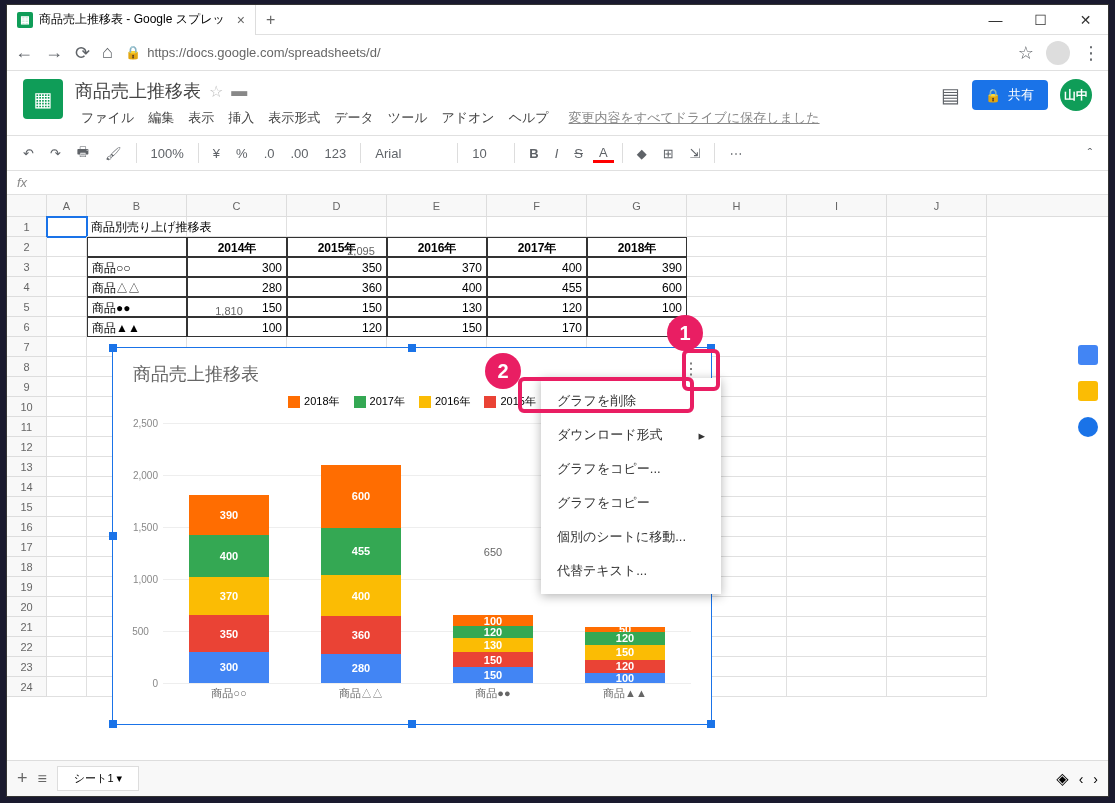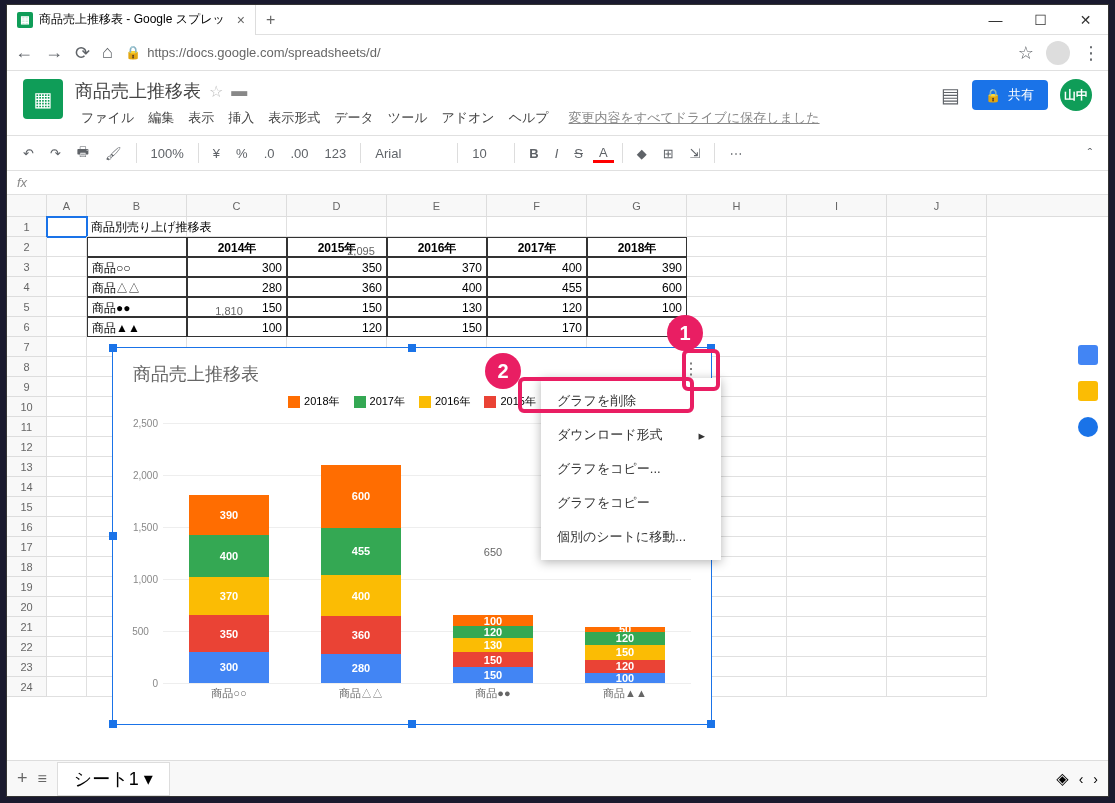--- a/index.html
+++ b/index.html
@@ -68,21 +68,21 @@
 .bar-total{position:absolute;top:-16px;font-size:11px;color:#666;width:100%;text-align:center}
 .seg{width:80px;color:#fff;font-size:11px;text-align:center;font-weight:bold;display:flex;align-items:center;justify-content:center}
 .xlabel{position:absolute;bottom:-18px;font-size:11px;color:#666;width:100%;text-align:center}
 .chart-menu-btn{position:absolute;top:8px;right:8px;width:24px;height:24px;display:flex;align-items:center;justify-content:center;font-size:16px;color:#666}
 .ctx-menu{position:absolute;top:30px;right:-10px;width:180px;background:#fff;box-shadow:0 2px 10px rgba(0,0,0,0.3);padding:6px 0;font-size:13px;z-index:10}
 .ctx-item{padding:8px 16px;color:#333;display:flex;justify-content:space-between;align-items:center}
 .ctx-item.hover{background:#f1f1f1}
 .callout{position:absolute;width:36px;height:36px;background:#e91e63;border-radius:50%;color:#fff;display:flex;align-items:center;justify-content:center;font-size:20px;font-weight:bold;z-index:20}
 .callout-box{position:absolute;border:4px solid #e91e63;border-radius:6px;z-index:15}
 .sheet-tabs{position:absolute;bottom:0;left:0;right:0;height:36px;border-top:1px solid #ddd;display:flex;align-items:center;padding:0 10px;gap:10px;background:#f8f8f8}
-.sheet-tab{background:#fff;border:1px solid #ddd;padding:4px 16px;font-size:18px}
+.sheet-tab{background:#fff;border:1px solid #ddd;padding:4px 16px;font-size:11px}
 .side-panel{position:absolute;right:0;top:130px;width:40px;display:flex;flex-direction:column;gap:16px;align-items:center;padding-top:20px}
 .side-icon{width:20px;height:20px;border-radius:3px}
 </style>
 </head>
 <body>
 
 <div class="window">
   <div class="titlebar">
     <div class="tab">
       <div class="favicon">▦</div>
@@ -610,20 +610,23 @@
             </div>
             <div class="ctx-item">
               <span>グラフをコピー...</span>
             </div>
             <div class="ctx-item">
               <span>グラフをコピー</span>
             </div>
             <div class="ctx-item">
               <span>個別のシートに移動...</span>
             </div>
+            <div class="ctx-item">
+              <span>代替テキスト...</span>
+            </div>
           </div>
       </div>
 
       <div class="callout-box" style="left:675px;top:154px;width:38px;height:42px"></div>
       <div class="callout" style="left:660px;top:120px">1</div>
       <div class="callout-box" style="left:511px;top:182px;width:176px;height:36px"></div>
       <div class="callout" style="left:478px;top:158px">2</div>
     </div>
     <div class="side-panel">
       <div class="side-icon" style="background:#4285f4"></div>

